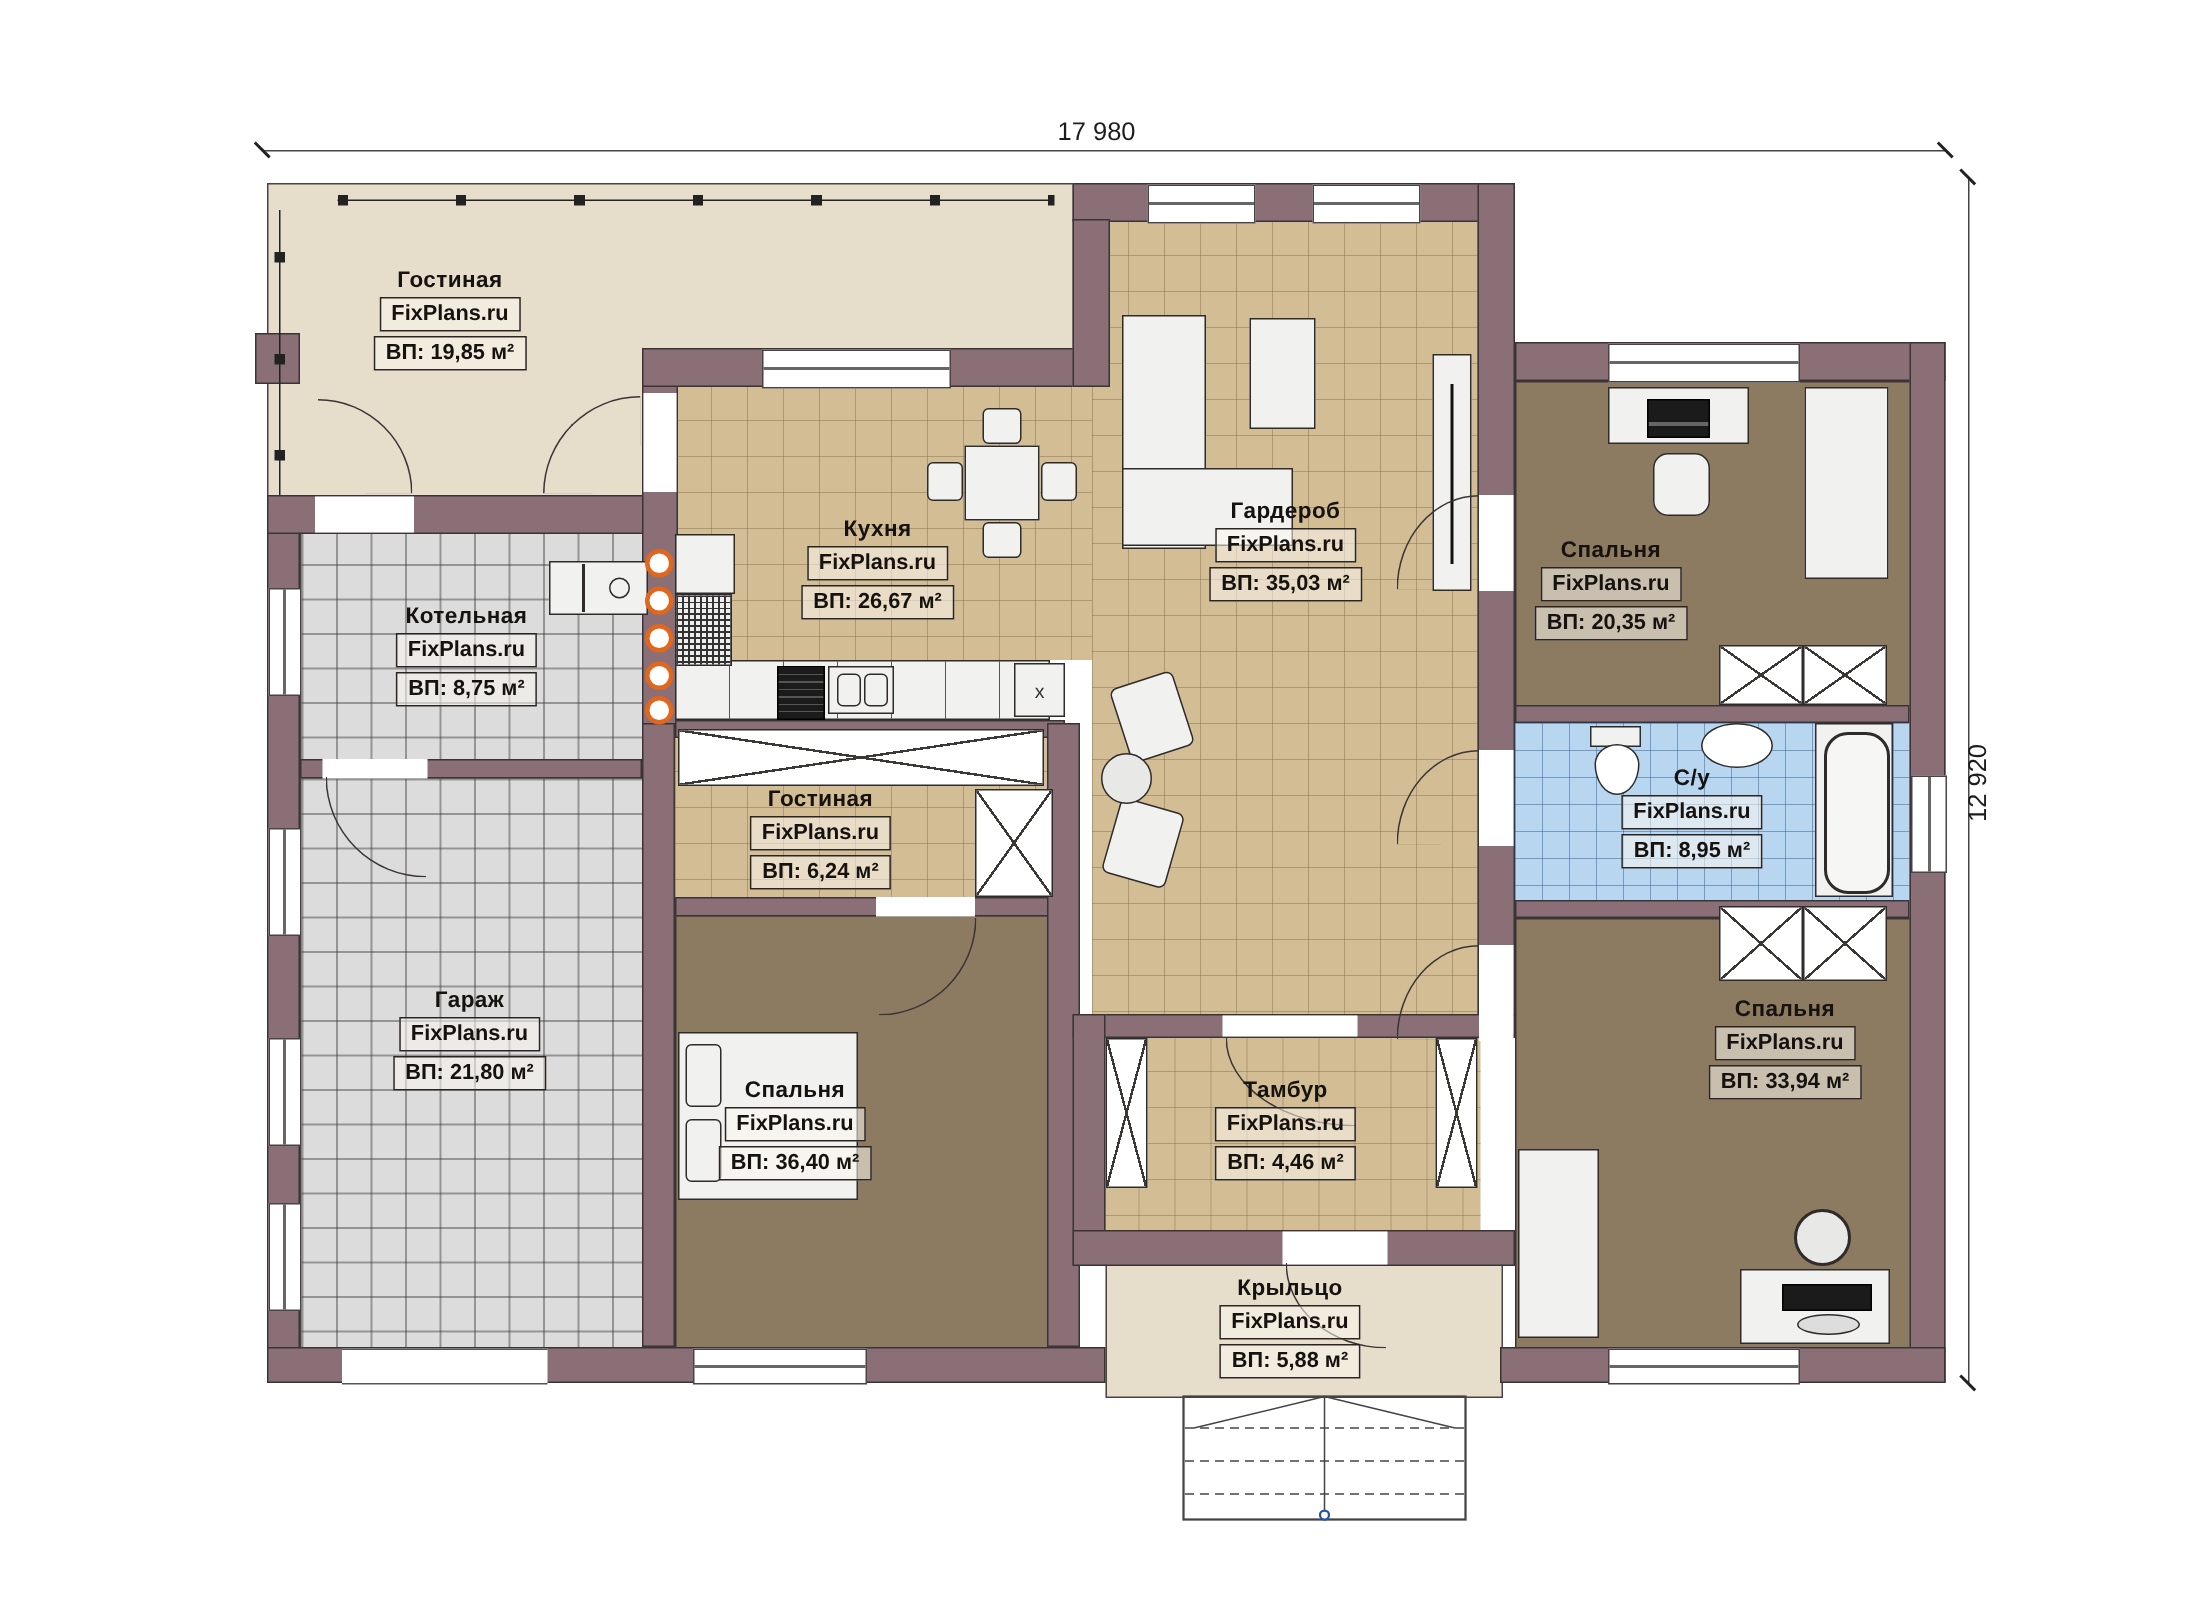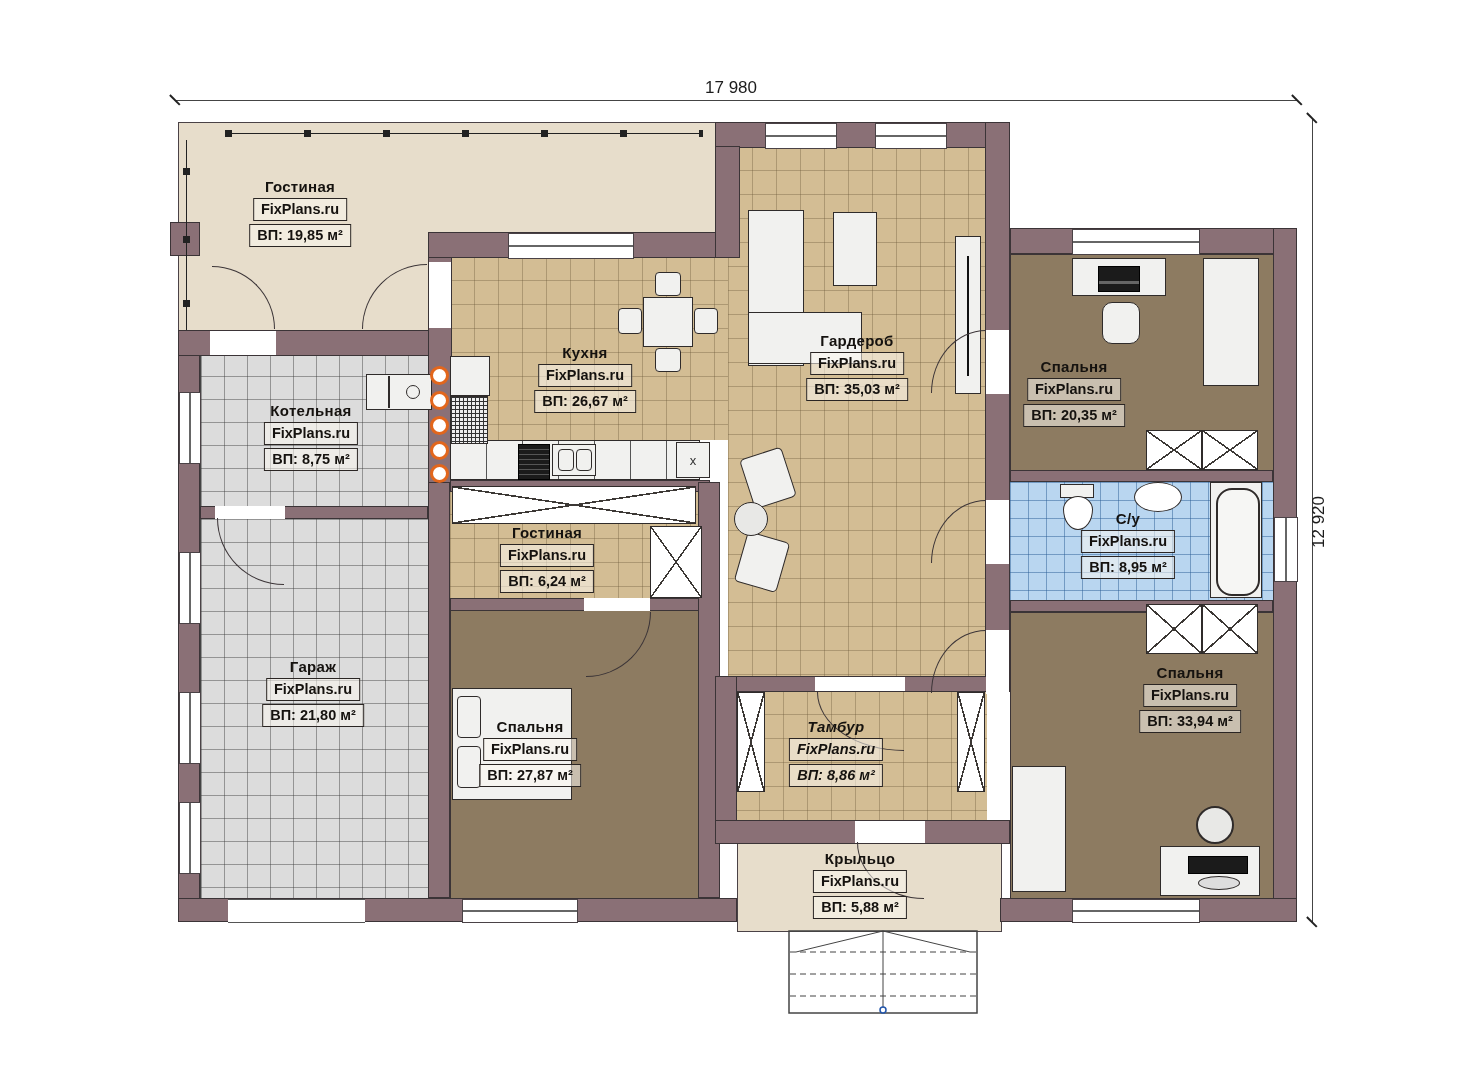--- a/index.html
+++ b/index.html
@@ -220,26 +220,26 @@
   <div class="lbl-box">ВП: 35,03 м²</div>
 </div>
 <div class="room-label" style="left:547px;top:524px;">
   <div class="room-name">Гостиная</div>
   <div class="lbl-box">FixPlans.ru</div>
   <div class="lbl-box">ВП: 6,24 м²</div>
 </div>
 <div class="room-label" style="left:530px;top:718px;">
   <div class="room-name">Спальня</div>
   <div class="lbl-box">FixPlans.ru</div>
-  <div class="lbl-box">ВП: 27,87 м²</div>
-</div>
-<div class="room-label" style="left:836px;top:718px;font-style:italic;">
+  <div class="lbl-box">ВП: 36,40 м²</div>
+</div>
+<div class="room-label" style="left:857px;top:718px;">
   <div class="room-name">Тамбур</div>
   <div class="lbl-box">FixPlans.ru</div>
-  <div class="lbl-box">ВП: 8,86 м²</div>
+  <div class="lbl-box">ВП: 4,46 м²</div>
 </div>
 <div class="room-label" style="left:860px;top:850px;">
   <div class="room-name">Крыльцо</div>
   <div class="lbl-box">FixPlans.ru</div>
   <div class="lbl-box">ВП: 5,88 м²</div>
 </div>
 <div class="room-label" style="left:1074px;top:358px;">
   <div class="room-name">Спальня</div>
   <div class="lbl-box">FixPlans.ru</div>
   <div class="lbl-box">ВП: 20,35 м²</div>

